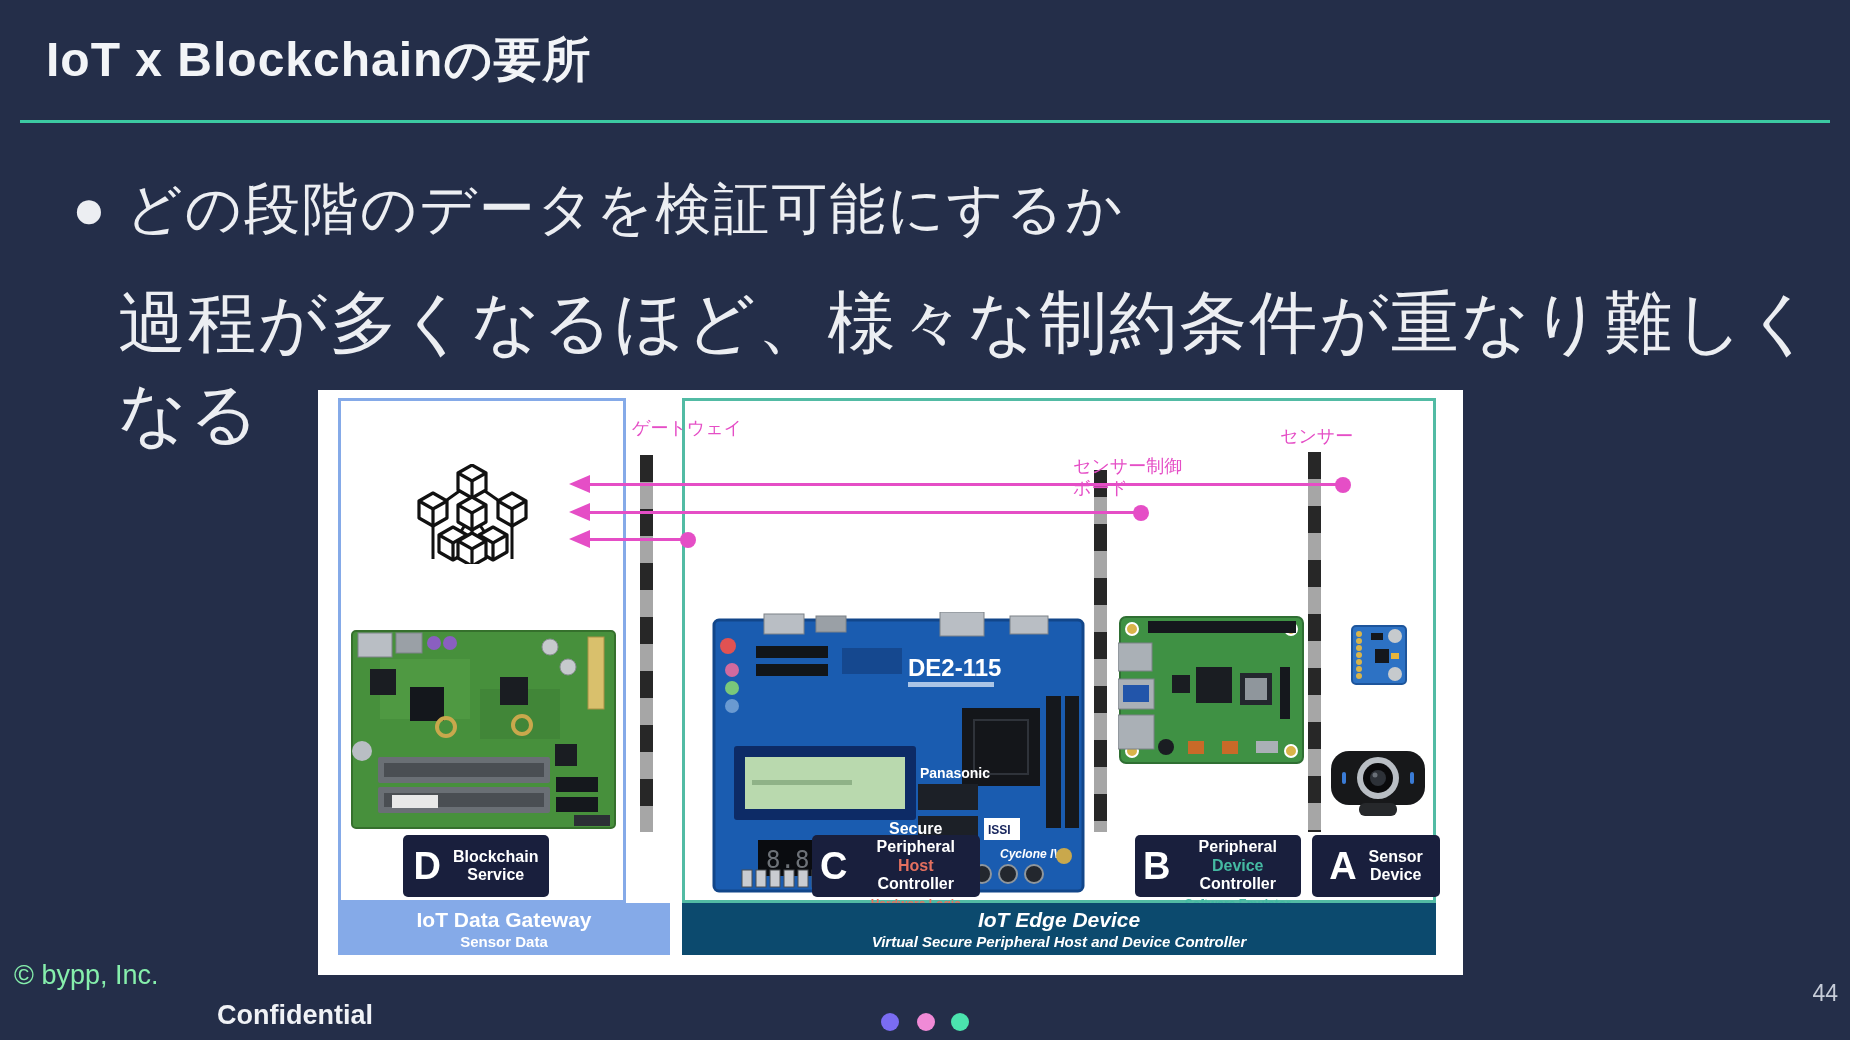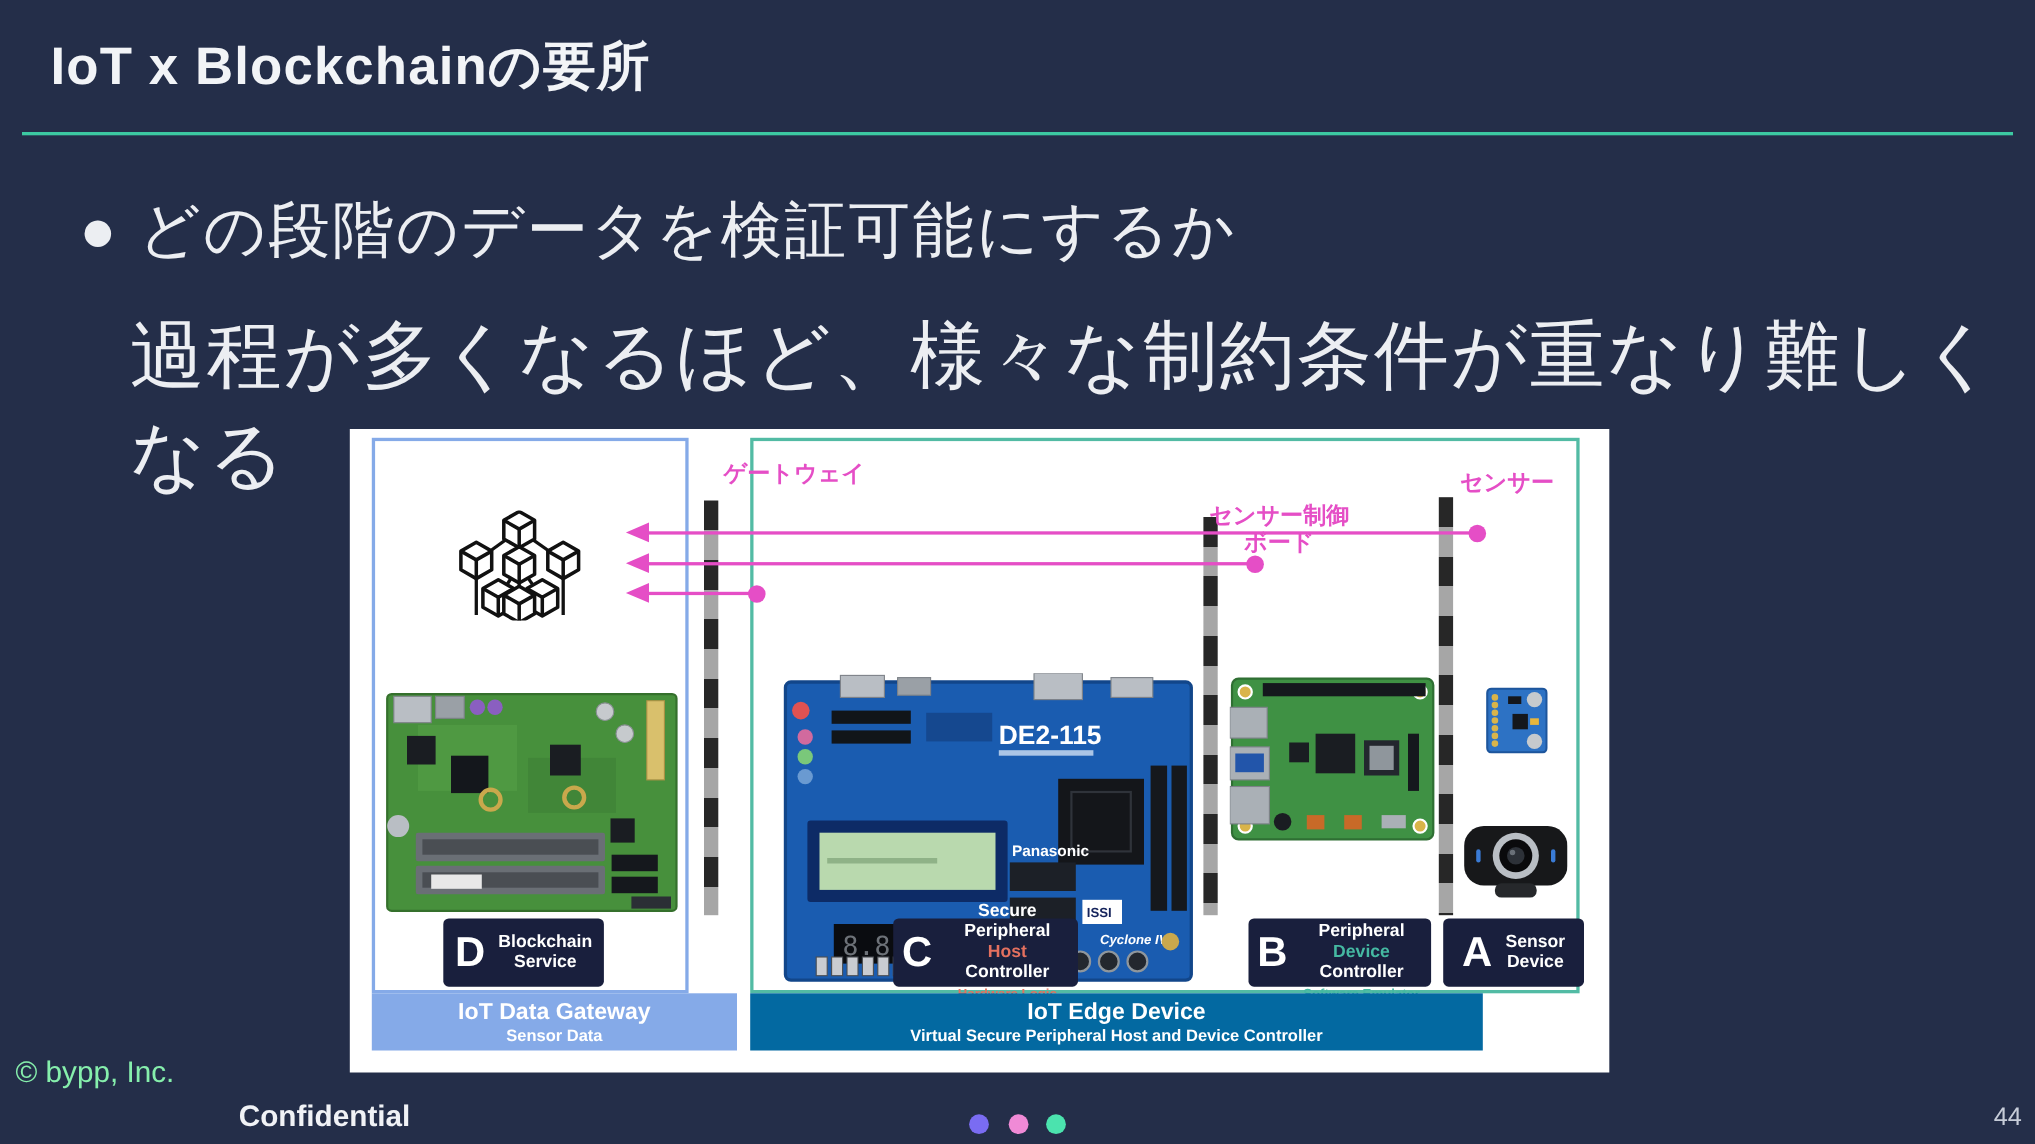--- a/index.html
+++ b/index.html
@@ -20,32 +20,32 @@
   .bullet2{left:118px; top:278px; font-size:68px; color:#eceef2; letter-spacing:2px;}
 
   
   .panel{left:318px; top:390px; width:1145px; height:585px; background:#ffffff;}
 
   .gw-box{left:20px; top:8px; width:288px; height:505px; border:3px solid #85aae8; box-sizing:border-box;}
   .edge-box{left:364px; top:8px; width:754px; height:505px; border:3px solid #52bba4; box-sizing:border-box;}
 
   .bar{display:flex; flex-direction:column; align-items:center; justify-content:center; color:#fff; line-height:1.25;}
   .gw-bar{left:20px; top:513px; width:332px; height:52px; background:#85aae8;}
-  .edge-bar{left:364px; top:513px; width:666px; height:52px; background:#0369a1;}
+  .edge-bar{left:364px; top:513px; width:754px; height:52px; background:#0c4a6e;font-style:italic;}
   .bar-title{font-size:21px; font-weight:700;}
   .bar-sub{font-size:15px; font-weight:700;}
 
   
   .lifeline{width:13px; background:repeating-linear-gradient(180deg,#272727 0 27px,#a6a6a6 27px 54px);}
   .ll-gw{left:322px; top:65px; height:377px;}
   .ll-sb{left:776px; top:80px; height:362px;}
   .ll-sn{left:990px; top:62px; height:380px;}
 
   
-  .lane-label{font-size:21px; font-weight:700; color:#e54ec6; text-align:center; line-height:1.2;}
+  .lane-label{font-size:18px; font-weight:400; color:#e54ec6; text-align:left; line-height:1.2;}
   .lbl-gw{left:314px; top:28px; width:180px;}
   .lbl-sb{left:755px; top:18px; width:180px;margin-top:48px;}
   .lbl-sn{left:962px; top:36px; width:180px;}
 
   
   .msg{height:3px; background:#e54ec6;}
   .msg::before{content:""; position:absolute; left:-21px; top:-8px;
     border-top:9px solid transparent; border-bottom:9px solid transparent; border-right:21px solid #e54ec6;}
   .msg-dot{width:16px; height:16px; border-radius:50%; background:#e54ec6;}
 
@@ -53,21 +53,21 @@
   .badge{background:#191f3d; color:#fff; border-radius:5px; display:flex; align-items:center; justify-content:center; gap:12px; box-sizing:border-box; padding:4px 8px;}
   .badge .letter{font-size:38px; font-weight:700;}
   .badge .lines{text-align:center; font-weight:700; font-size:16px; line-height:1.15;}
   .badge .sub{font-size:12px;}
   .acc-salmon{color:#e4705f;}
   .acc-teal{color:#45b9a2;}
 
   
   .foot-copy{left:14px; top:960px; font-size:27px; color:#86efac;}
   .foot-conf{left:217px; top:1000px; font-size:27px; font-weight:700; color:#f0f2f6;}
-  .page-num{right:12px; top:1002px; font-size:23px; color:#c6ccd8;}
+  .page-num{right:12px; top:980px; font-size:23px; color:#c6ccd8;}
   .dot{width:18px; height:18px; border-radius:50%; top:1013px;}
   .dot1{left:881px; background:#7a6cf2;}
   .dot2{left:917px; background:#f08ad6;}
   .dot3{left:951px; background:#4be3ae;}
 </style>
 </head>
 <body>
 
 <div id="slide">
 

